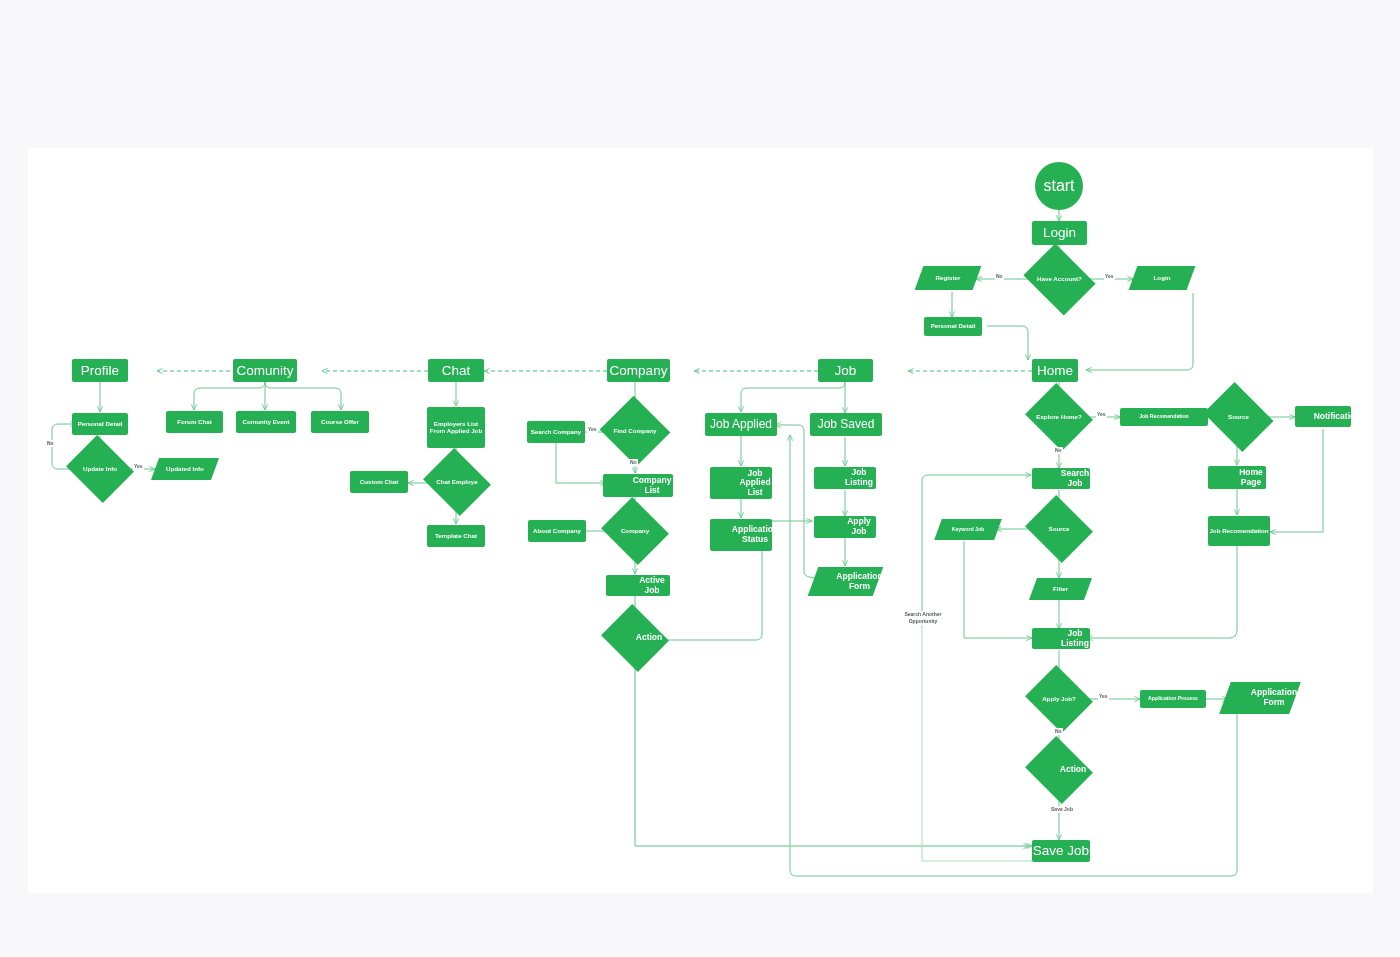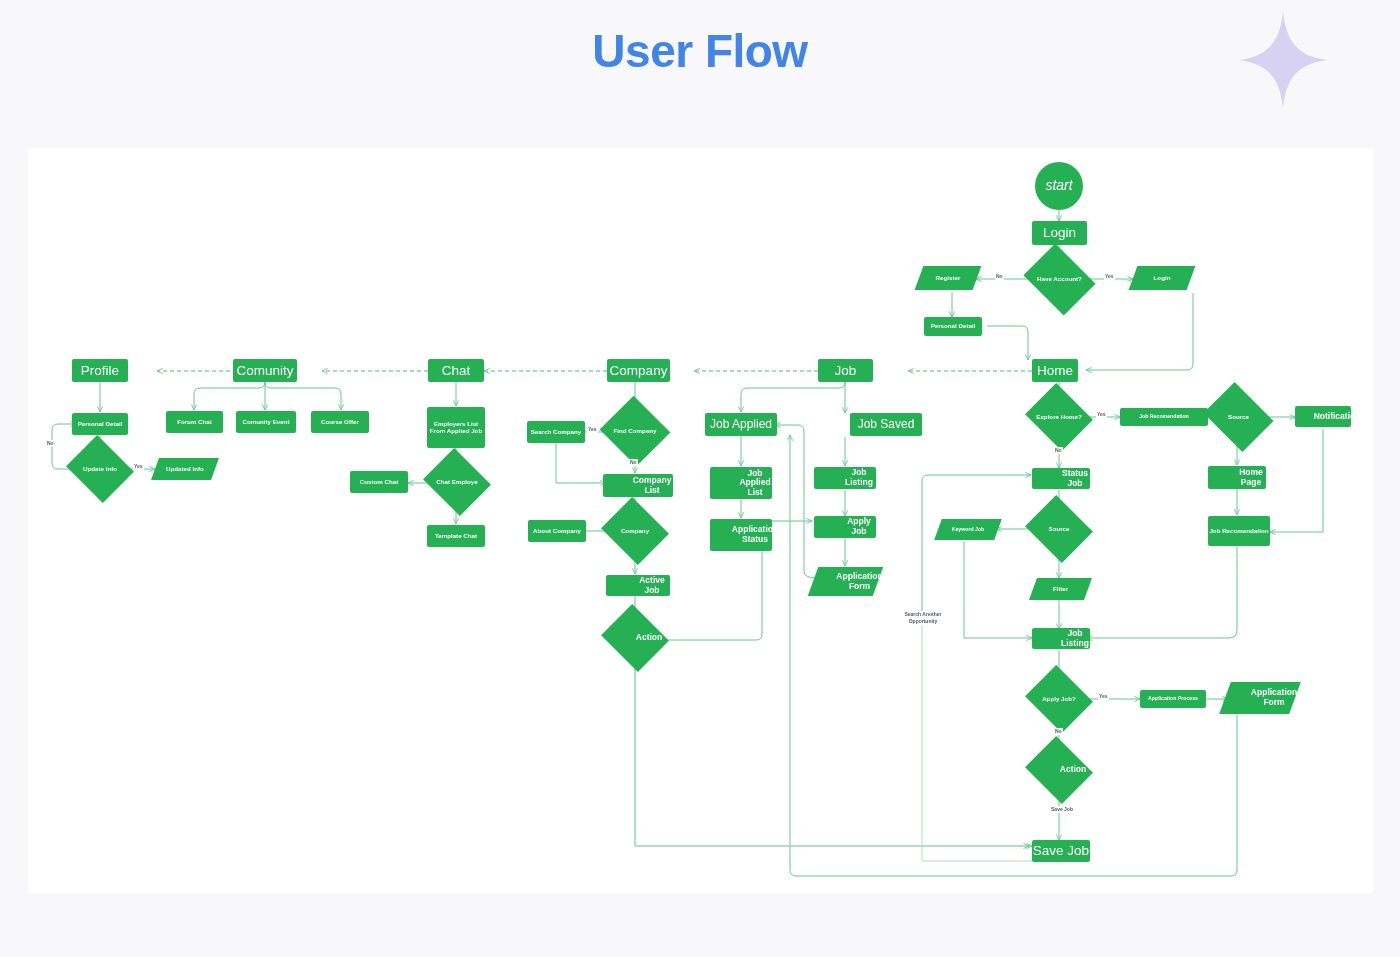--- a/index.html
+++ b/index.html
@@ -47,21 +47,21 @@
     z-index:4;
     user-select:none;
   }
   .rect{background:#25b054;border-radius:2px;}
   .lvl1{font-size:13.5px;font-weight:400;}
   .big{font-size:12px;font-weight:400;}
   .mid{font-size:8.5px;font-weight:bold;padding-left:28px;}
   .sml{font-size:6.2px;font-weight:bold;}
   .xsml{font-size:5.2px;font-weight:bold;}
 
-  .circle{background:#25b054;border-radius:50%;font-size:14px;font-style:italic;}
+  .circle{background:#25b054;border-radius:50%;font-size:16px;}
 
   .diamond{background:transparent;}
   .diamond .dshape{
     position:absolute;left:0;top:0;width:100%;height:100%;
     background:#25b054;
     transform:rotate(45deg);
   }
   .diamond .dlabel{position:relative;z-index:2;}
 
   .para{background:transparent;}
@@ -79,26 +79,20 @@
     text-align:center;line-height:1.35;
     background:#ffffff;padding:0 1px;
     user-select:none;
   }
 </style>
 </head>
 <body>
 
 <div id="page">
 
-  <div id="header">
-    <div id="page-title">User Flow</div>
-    <svg id="sparkle" viewBox="0 0 88 98">
-      <path d="M44 0 C47 30 58 45 88 49 C58 53 47 68 44 98 C41 68 30 53 0 49 C30 45 41 30 44 0 Z" fill="#d7d2f2"></path>
-    </svg>
-  </div>
 
   <div id="canvas">
 
     <svg id="edges" viewBox="0 0 1345 745">
       <defs>
         <marker id="ar" markerWidth="7" markerHeight="7" refX="5.6" refY="2.6" orient="auto">
           <path d="M0,0 L5.6,2.6 L0,5.2" fill="none" stroke="#69c78e" stroke-width="0.9"></path>
         </marker>
       </defs>
       <g fill="none" stroke="#69c78e" stroke-width="1" marker-end="url(#ar)">
@@ -296,42 +290,42 @@
     <div class="node rect mid" style="left:578px;top:427px;width:64px;height:21px;">Active Job</div>
     <div class="node diamond" style="left:581px;top:468px;width:52px;height:44px;">
       <div class="dshape"></div>
       <div class="dlabel mid">Action</div>
     </div>
 
     <div class="node rect big" style="left:677px;top:265px;width:72px;height:23px;">Job Applied</div>
     <div class="node rect mid" style="left:682px;top:319px;width:62px;height:32px;">Job Applied List</div>
     <div class="node rect mid" style="left:682px;top:371px;width:62px;height:32px;">Application Status</div>
 
-    <div class="node rect big" style="left:782px;top:265px;width:72px;height:23px;margin-left:40px;">Job Saved</div>
+    <div class="node rect big" style="left:782px;top:265px;width:72px;height:23px;">Job Saved</div>
     <div class="node rect mid" style="left:786px;top:319px;width:62px;height:22px;">Job Listing</div>
     <div class="node rect mid" style="left:786px;top:368px;width:62px;height:22px;">Apply Job</div>
     <div class="node para" style="left:785px;top:419px;width:65px;height:29px;">
       <div class="pshape"></div>
       <div class="plabel mid">Application Form</div>
     </div>
 
     <div class="node diamond" style="left:1005px;top:247px;width:52px;height:44px;">
       <div class="dshape"></div>
       <div class="dlabel sml">Explore Home?</div>
     </div>
     <div class="node rect xsml" style="left:1092px;top:260px;width:88px;height:18px;">Job Recomendation</div>
     <div class="node diamond" style="left:1183px;top:247px;width:55px;height:44px;">
       <div class="dshape"></div>
       <div class="dlabel sml">Source</div>
     </div>
     <div class="node rect mid" style="left:1267px;top:258px;width:56px;height:21px;">Notification</div>
     <div class="node rect mid" style="left:1180px;top:318px;width:58px;height:23px;">Home Page</div>
     <div class="node rect sml" style="left:1180px;top:368px;width:62px;height:30px;">Job Recomendation</div>
 
-    <div class="node rect mid" style="left:1004px;top:320px;width:58px;height:21px;">Status Job</div>
+    <div class="node rect mid" style="left:1004px;top:320px;width:58px;height:21px;">Search Job</div>
     <div class="node diamond" style="left:1005px;top:359px;width:52px;height:44px;">
       <div class="dshape"></div>
       <div class="dlabel sml">Source</div>
     </div>
     <div class="node para" style="left:910px;top:371px;width:60px;height:21px;">
       <div class="pshape"></div>
       <div class="plabel xsml">Keyword Job</div>
     </div>
     <div class="node para" style="left:1005px;top:430px;width:55px;height:22px;">
       <div class="pshape"></div>

